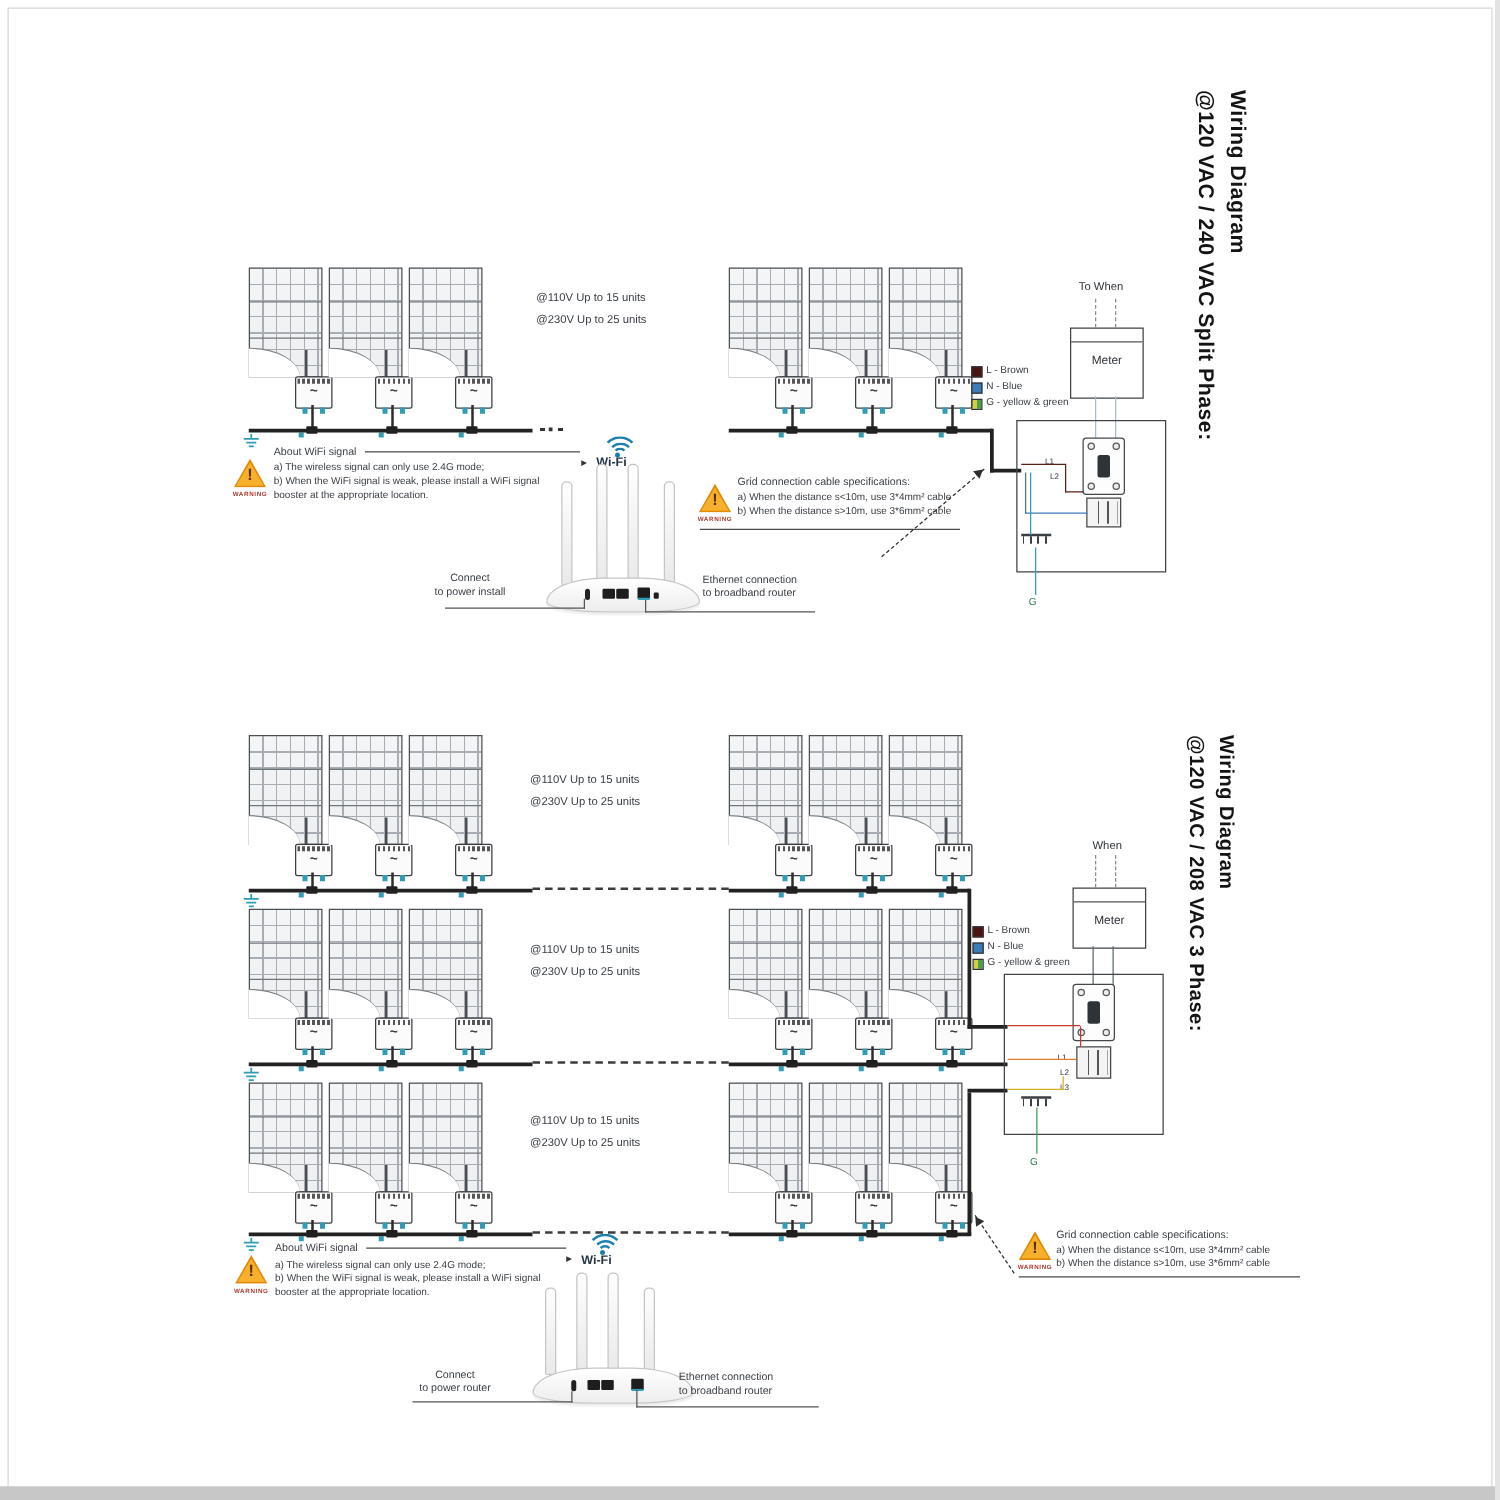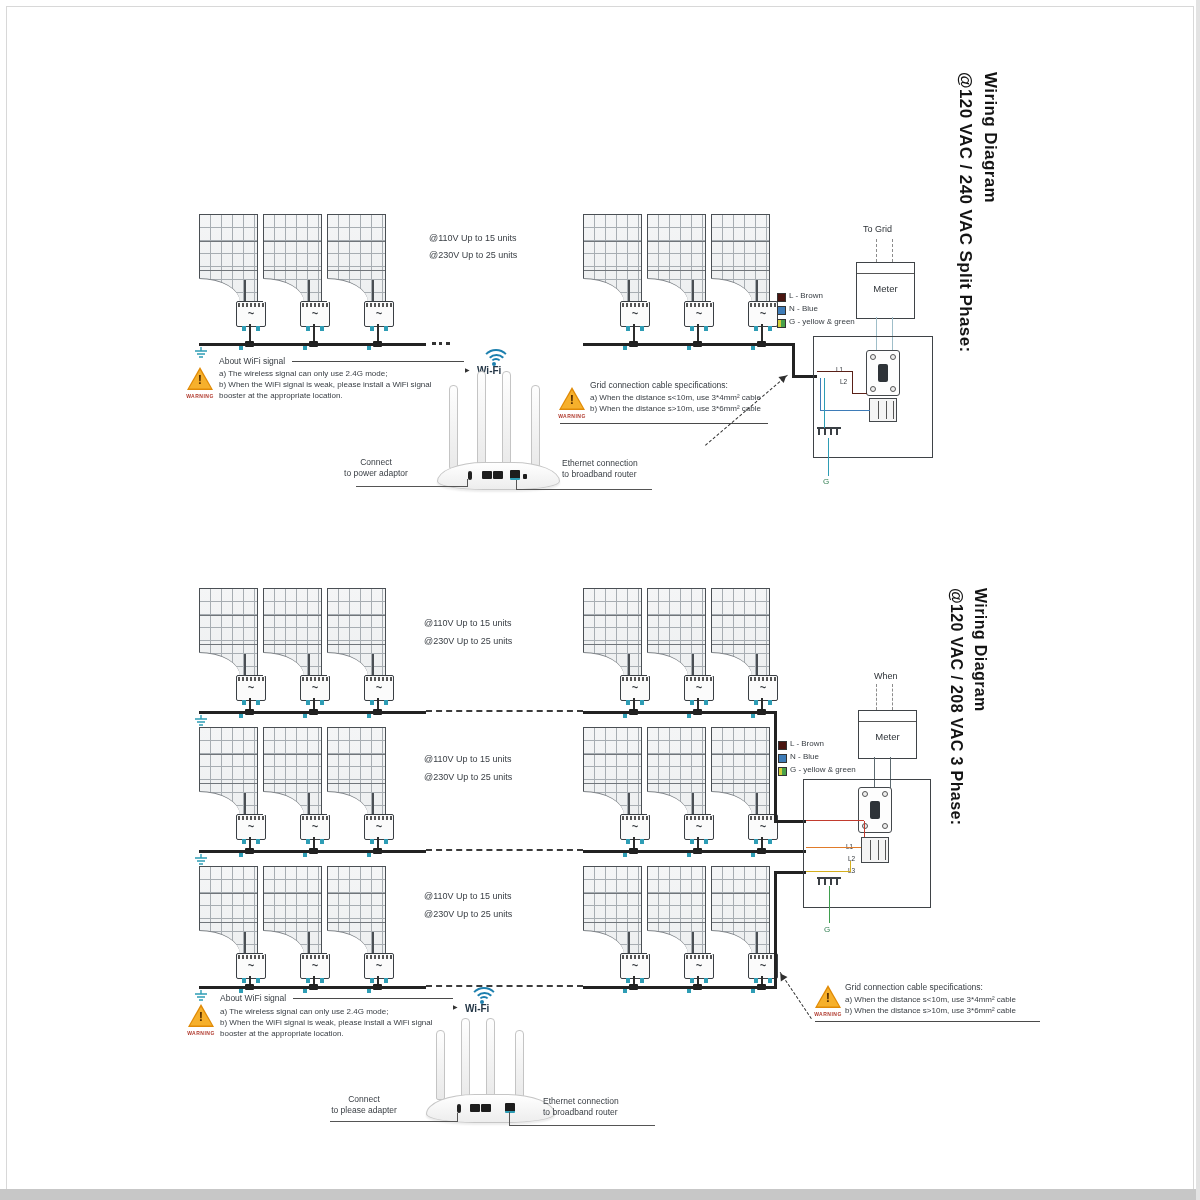--- a/index.html
+++ b/index.html
@@ -231,32 +231,32 @@
     <div class="antenna" style="left:502px;top:371px;height:96px;"></div>
     <div class="antenna" style="left:531px;top:385px;height:82px;"></div>
     <div class="rbase" style="left:437px;top:462px;width:121px;height:26px;"></div>
     <div class="pwrdot" style="left:468px;top:471px;"></div>
     <div class="port" style="left:482px;top:471px;width:10px;height:8px;"></div>
     <div class="port" style="left:493px;top:471px;width:10px;height:8px;"></div>
     <div class="port eth" style="left:510px;top:470px;width:10px;height:8px;"></div>
     <div class="port" style="left:523px;top:474px;width:4px;height:5px;"></div>
     <div class="t" style="left:330px;top:457px;width:92px;text-align:center;font-size:8.5px;">
       <div>Connect</div>
-        <div>to power adaptor</div>
+        <div>to power install</div>
     </div>
     <div class="cline" style="left:356px;top:486px;width:112px;height:1.2px;"></div>
     <div class="cline" style="left:467px;top:479px;width:1.2px;height:8px;"></div>
     <div class="t" style="left:562px;top:458px;font-size:8.5px;">
       <div>Ethernet connection</div>
         <div>to broadband router</div>
     </div>
     <div class="cline" style="left:516px;top:480px;width:1.2px;height:10px;"></div>
     <div class="cline" style="left:516px;top:489px;width:136px;height:1.2px;"></div>
 
-    <div class="t" style="left:863px;top:224px;font-size:9px;color:#2e3338;">To Grid</div>
+    <div class="t" style="left:863px;top:224px;font-size:9px;color:#2e3338;">To When</div>
     <div class="vdash" style="left:876px;top:239px;height:23px;"></div>
     <div class="vdash" style="left:892px;top:239px;height:23px;"></div>
     <div class="meter" style="left:856px;top:262px;width:57px;height:55px;">
       <span>Meter</span>
     </div>
     <div class="mline" style="left:876px;top:317px;height:34px;"></div>
     <div class="mline" style="left:892px;top:317px;height:34px;"></div>
     <div class="pbox" style="left:813px;top:336px;width:118px;height:120px;"></div>
     <div class="breaker" style="left:866px;top:350px;">
       <i style="left:3px;top:3px;"></i>
@@ -532,21 +532,21 @@
     <div class="antenna" style="left:461px;top:1018px;height:80px;"></div>
     <div class="antenna" style="left:486px;top:1018px;height:80px;"></div>
     <div class="antenna" style="left:515px;top:1030px;height:68px;"></div>
     <div class="rbase" style="left:426px;top:1094px;width:127px;height:27px;"></div>
     <div class="pwrdot" style="left:457px;top:1104px;"></div>
     <div class="port" style="left:470px;top:1104px;width:10px;height:8px;"></div>
     <div class="port" style="left:481px;top:1104px;width:10px;height:8px;"></div>
     <div class="port eth" style="left:505px;top:1103px;width:10px;height:8px;"></div>
     <div class="t" style="left:318px;top:1094px;width:92px;text-align:center;font-size:8.5px;">
       <div>Connect</div>
-        <div>to please adapter</div>
+        <div>to power router</div>
     </div>
     <div class="cline" style="left:330px;top:1121px;width:128px;height:1.2px;"></div>
     <div class="cline" style="left:457px;top:1113px;width:1.2px;height:9px;"></div>
     <div class="t" style="left:543px;top:1096px;font-size:8.5px;">
       <div>Ethernet connection</div>
         <div>to broadband router</div>
     </div>
     <div class="cline" style="left:509px;top:1112px;width:1.2px;height:14px;"></div>
     <div class="cline" style="left:509px;top:1125px;width:146px;height:1.2px;"></div>
 

